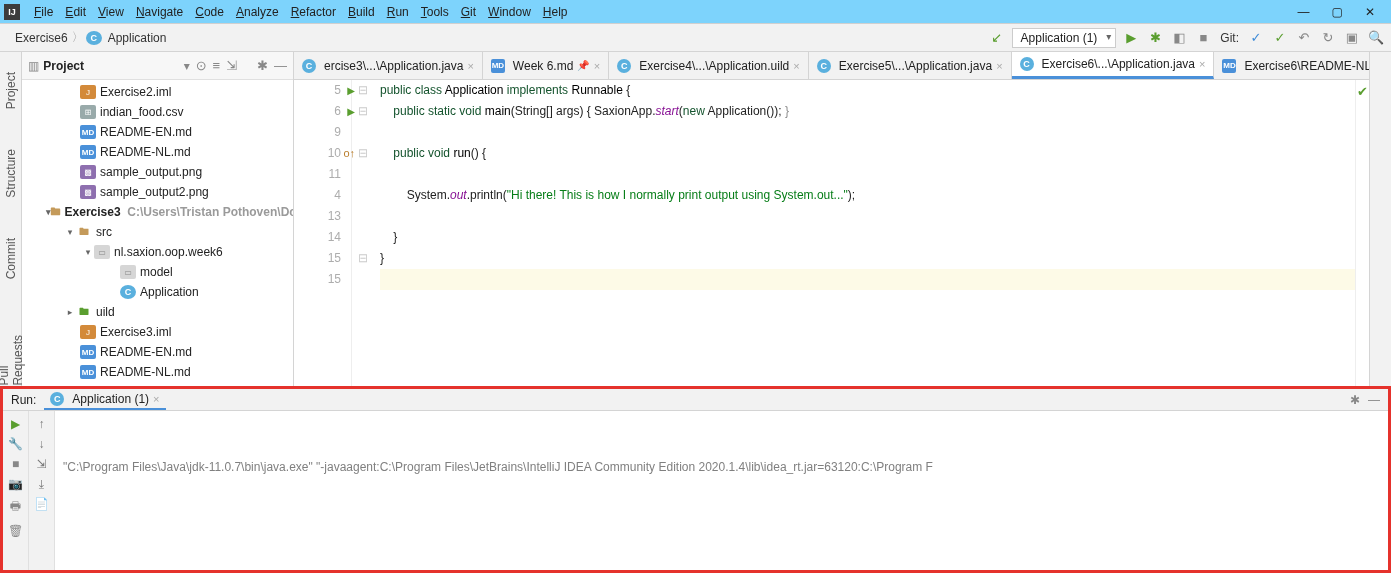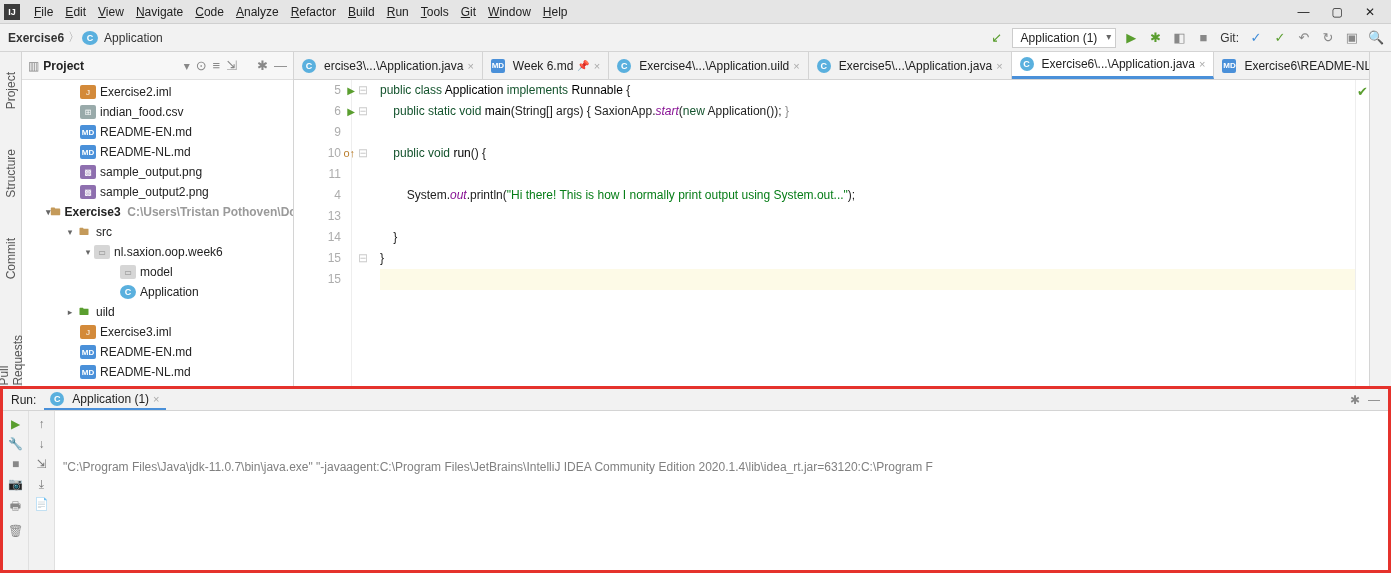--- a/index.html
+++ b/index.html
@@ -1,25 +1,25 @@
 <!DOCTYPE html>
 <html><head>
 <meta charset="utf-8">
 <style>
 * { margin:0; padding:0; box-sizing:border-box; font-family:"Segoe UI",Arial,sans-serif; font-size:12px; }
 body { background:#fff; color:#222; width:1391px; height:573px; overflow:hidden; position:relative; }
-.menubar { height:24px; display:flex; align-items:center; padding:0 4px; background:#e5e5e5; border-bottom:1px solid #d0d0d0; }
+.menubar { height:24px; display:flex; align-items:center; padding:0 4px; background:#7dd3fc; border-bottom:1px solid #d0d0d0; }
 .app-icon { width:16px; height:16px; background:#3c3c3c; margin-right:8px; display:flex; align-items:center; justify-content:center; font-size:9px; color:#fff; font-weight:bold; }
 .menu-item { padding:2px 6px; cursor:default; }
 .menu-item u { text-decoration:underline; }
 .win-ctrls { margin-left:auto; display:flex; gap:22px; padding-right:12px; font-size:14px; }
 .navbar { height:28px; display:flex; align-items:center; background:#f2f2f2; border-bottom:1px solid #d4d4d4; padding:0 6px; }
 .crumb { color:#333; cursor:pointer; padding:0 2px; }
 .crumb-sep { color:#999; padding:0 2px; }
-.crumb-bold { font-weight:bold; }
+.crumb-bold { font-weight:normal;margin-left:7px; }
 .nav-right { margin-left:auto; display:flex; align-items:center; gap:6px; }
 .run-combo { border:1px solid #ccc; background:#fff; padding:2px 18px 2px 8px; position:relative; }
 .run-combo::after { content:"▾"; position:absolute; right:4px; font-size:10px; color:#666; }
 .tbtn { width:18px; height:18px; display:flex; align-items:center; justify-content:center; cursor:pointer; font-size:13px; }
 .green { color:#5a9e2f; }
 .blue { color:#3b8ad8; }
 .grey { color:#888; }
 .main { display:flex; height:calc(100% - 24px - 28px - 187px); }
 .sidetabs-l { width:22px; background:#f2f2f2; border-right:1px solid #d4d4d4; display:flex; flex-direction:column; align-items:center; gap:40px; padding-top:20px; font-size:11px; color:#555; }
 .sidetabs-l span { writing-mode:vertical-rl; transform:rotate(180deg); cursor:pointer; }

